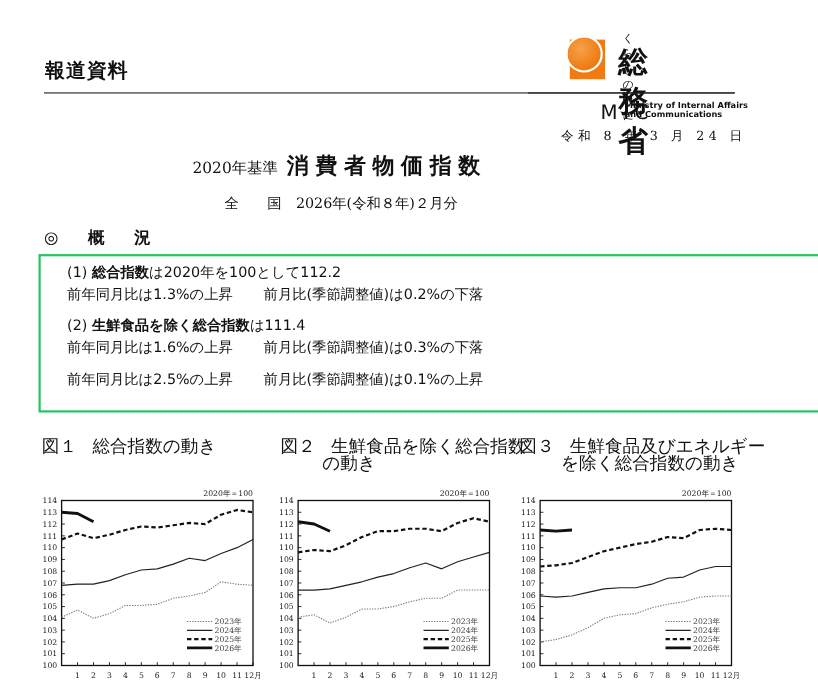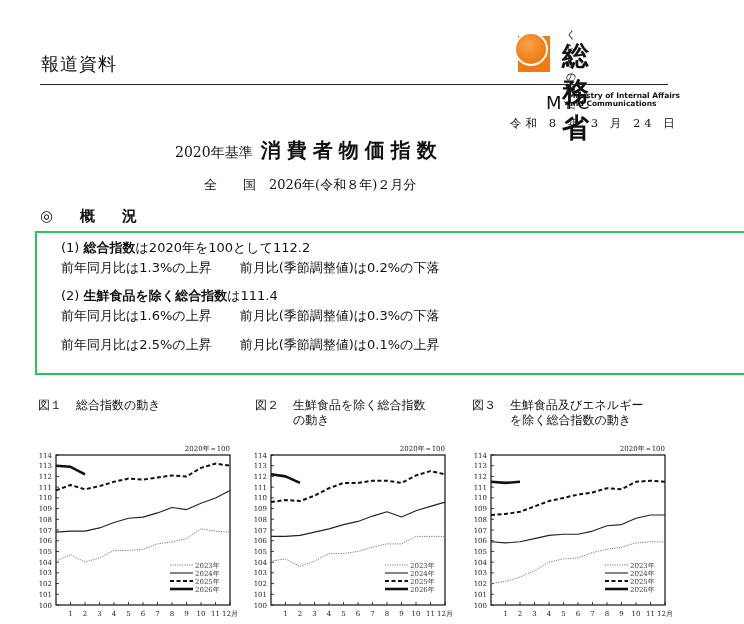--- a/index.html
+++ b/index.html
@@ -1,20 +1,20 @@
 <!DOCTYPE html>
 <html><head>
 <meta charset="utf-8">
 <style>
   html, body { margin:0; padding:0; background:#fff; }
   body { width:744px; height:624px; position:relative; overflow:hidden;
          font-family:"DejaVu Serif","Liberation Serif",serif; color:#111; }
   .abs { position:absolute; }
   #press-label { left:41px; top:52px; font-family:"DejaVu Sans","Liberation Sans",sans-serif;
-         font-size:18px; font-weight:normal; letter-spacing:1px; }
+         font-size:18px; font-weight:bold; letter-spacing:1px; }
   #header-rule { left:40px; top:84px; width:628px; height:0; border-top:1.5px solid #222; }
   #logo-circle-box { left:518px; top:36px; width:32px; height:36px; background:#f07b12; }
   #logo-circle { left:514px; top:32px; width:30px; height:30px; border-radius:50%;
          background:radial-gradient(circle at 40% 35%, #f7a24a, #ef7a10 70%); border:2px solid #fff; }
   #logo-tagline { left:566px; top:28px; font-size:10px; letter-spacing:6px; font-family:"DejaVu Sans",sans-serif; }
   #logo-name { left:562px; top:38px; font-size:27px; font-weight:bold; letter-spacing:6px;
          font-family:"DejaVu Sans",sans-serif; }
   #mic-text { left:521px; top:92px; font-size:18px; letter-spacing:5px; font-family:"DejaVu Sans",sans-serif;margin-left:25px; }
   #mic-full { left:568px; top:92px; font-size:7.5px; line-height:8px; font-weight:bold;
          font-family:"DejaVu Sans",sans-serif; }
@@ -24,21 +24,21 @@
   #title-main { font-size:20px; letter-spacing:6px; margin-left:8px;font-weight:bold; }
   #subtitle { left:204px; top:176px; font-size:13px; }
   #section-heading { left:40px; top:207px; font-family:"DejaVu Sans",sans-serif; font-size:15px; font-weight:bold; letter-spacing:6px; }
   #summary-box { left:35px; top:231px; width:715px; height:144px; border:2px solid #22c55e; box-sizing:border-box;
          font-family:"DejaVu Sans","Liberation Sans",sans-serif; font-size:13px; }
   .sum-item { position:absolute; left:24px; }
   .sum-line1 { white-space:nowrap; }
   .sum-line2 { white-space:nowrap; margin-top:2px; }
   .sum-line2 .mom { margin-left:28px; }
   .b { font-weight:bold; }
-  .fig-title { font-size:12px; line-height:15px; }
+  .fig-title { font-size:16px; line-height:15px; }
   .fig-title .num { margin-right:14px; }
   svg text { font-family:"DejaVu Serif","Liberation Serif",serif; }
 </style>
 </head>
 <body>
 
 <div id="press-label" class="abs">報道資料</div>
 <div id="header-rule" class="abs"></div>
 
 <div class="abs" style="left:0;top:0;">

